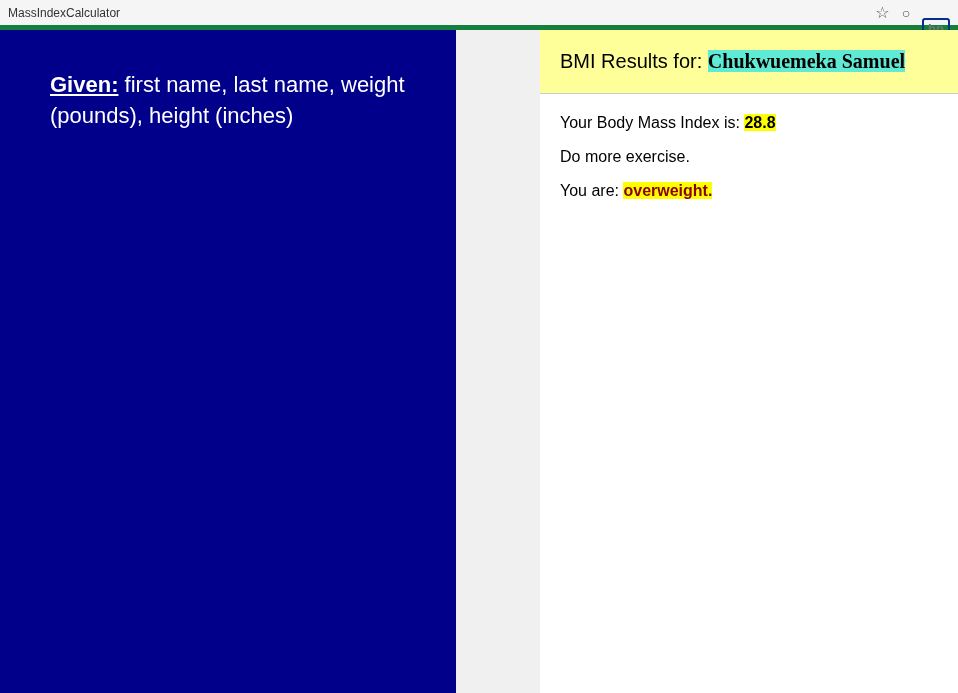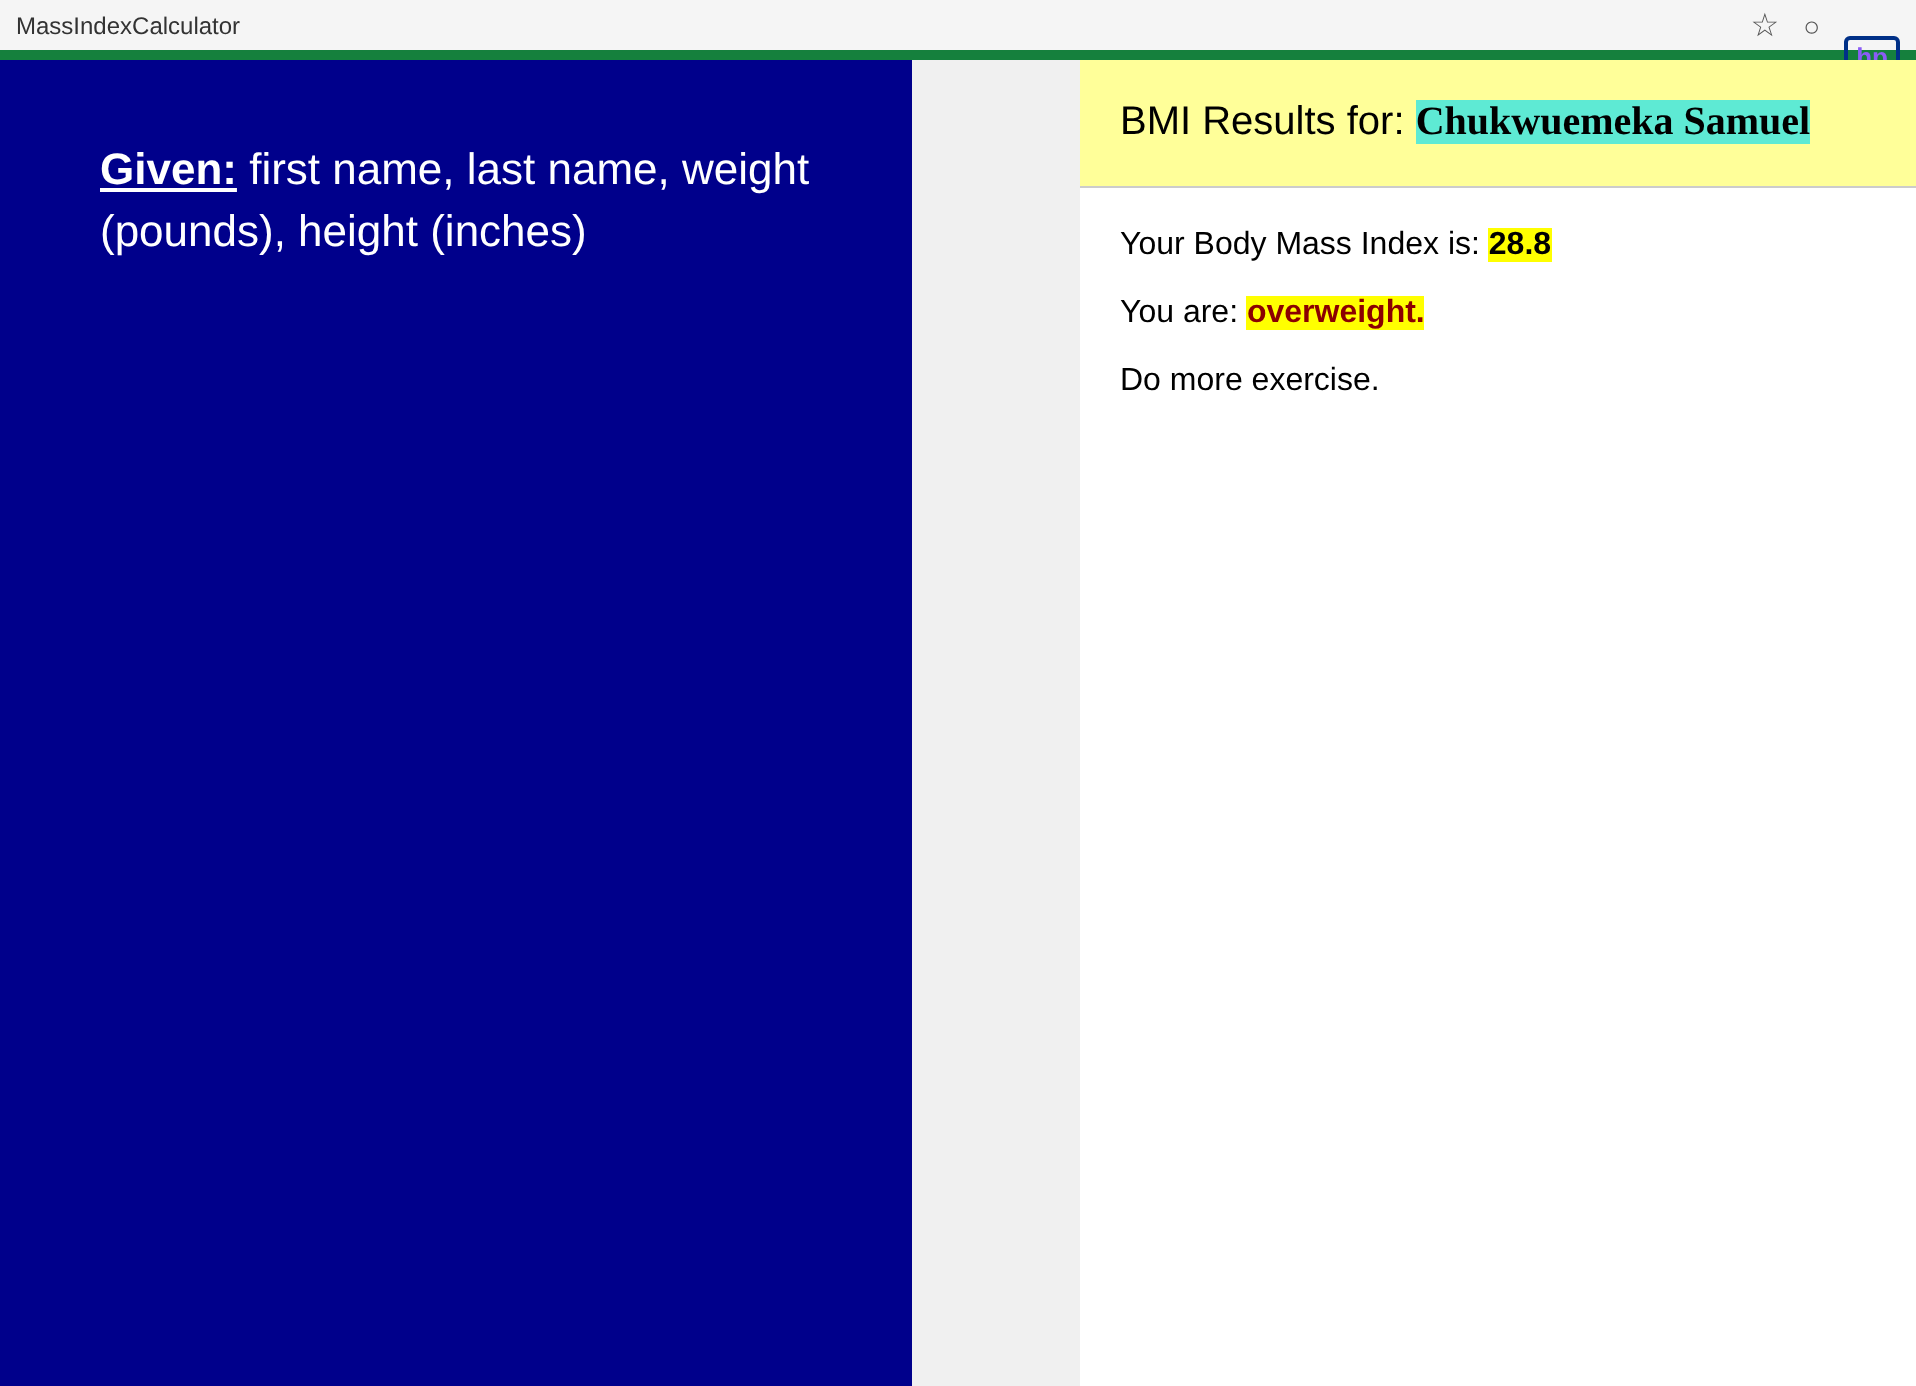--- a/index.html
+++ b/index.html
@@ -114,21 +114,21 @@
     }
   </style>
 </head>
 <body>
 
 <div class="title-bar">
   <span>MassIndexCalculator</span>
   <div class="title-bar-icons">
     <span style="font-size:16px;cursor:pointer;">☆</span>
     <span style="font-size:14px;">○</span>
-    <span style="font-size:13px;font-weight:bold;color:#8b5cf6;border:2px solid #003087;padding:1px 4px;border-radius:3px;margin-top:31px;">hp</span>
+    <span style="font-size:13px;font-weight:bold;color:#737373;border:2px solid #003087;padding:1px 4px;border-radius:3px;margin-top:31px;">hp</span>
   </div>
 </div>
 
 <div class="main-container">
 
   <div style="display:flex; flex-direction:column; width:540px;">
 
     <div class="left-panel">
       <div class="given-section">
         <span class="underline">Given:</span><span> first name, last name, weight (pounds), height (inches)</span>
@@ -141,21 +141,21 @@
 
     <div class="bmi-results-header">
       <span>BMI Results for: </span><span class="name-highlight">Chukwuemeka Samuel</span>
     </div>
 
     <div class="bmi-results-body">
       <div class="bmi-line">
         <span>Your Body Mass Index is: </span><span class="bmi-value">28.8</span>
       </div>
       <div class="bmi-line">
-        <span>You are: </span><span class="bmi-status">overweight.</span>
+        <span>Do more exercise.</span>
       </div>
       <div class="bmi-line">
-        <span>Do more exercise.</span>
+        <span>You are: </span><span class="bmi-status">overweight.</span>
       </div>
     </div>
   </div>
 
 </div>
 
 </body></html>

